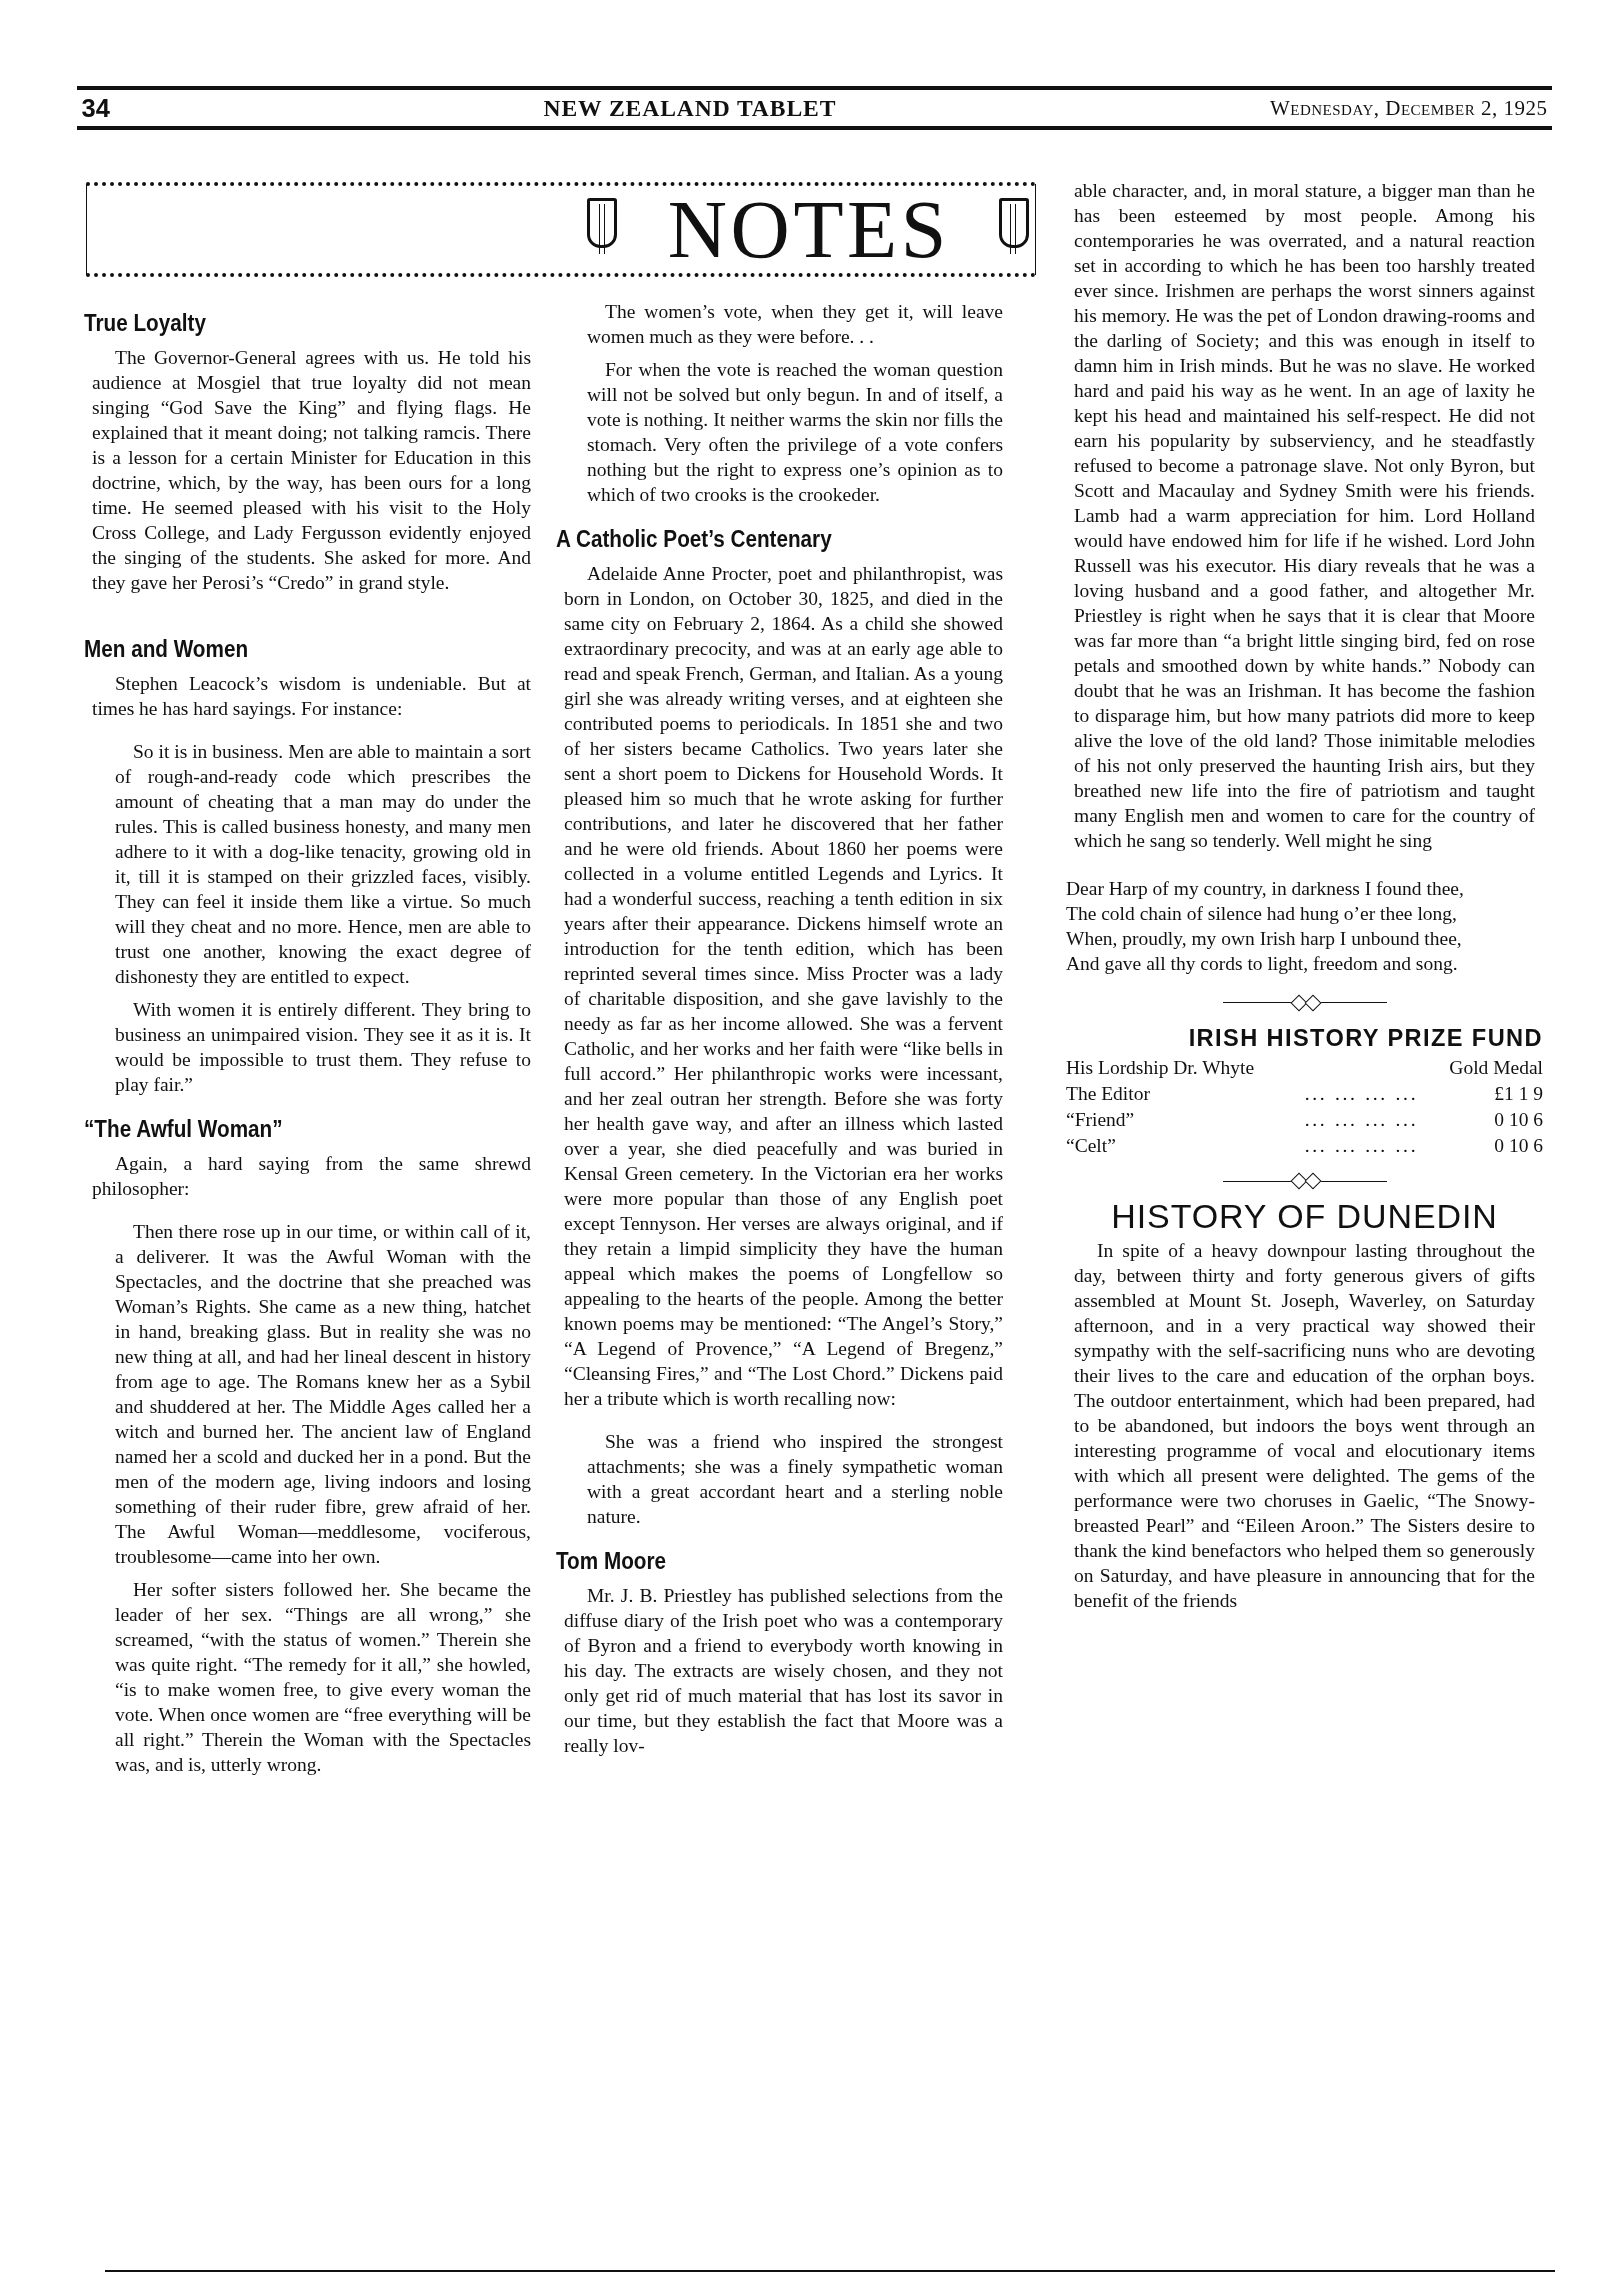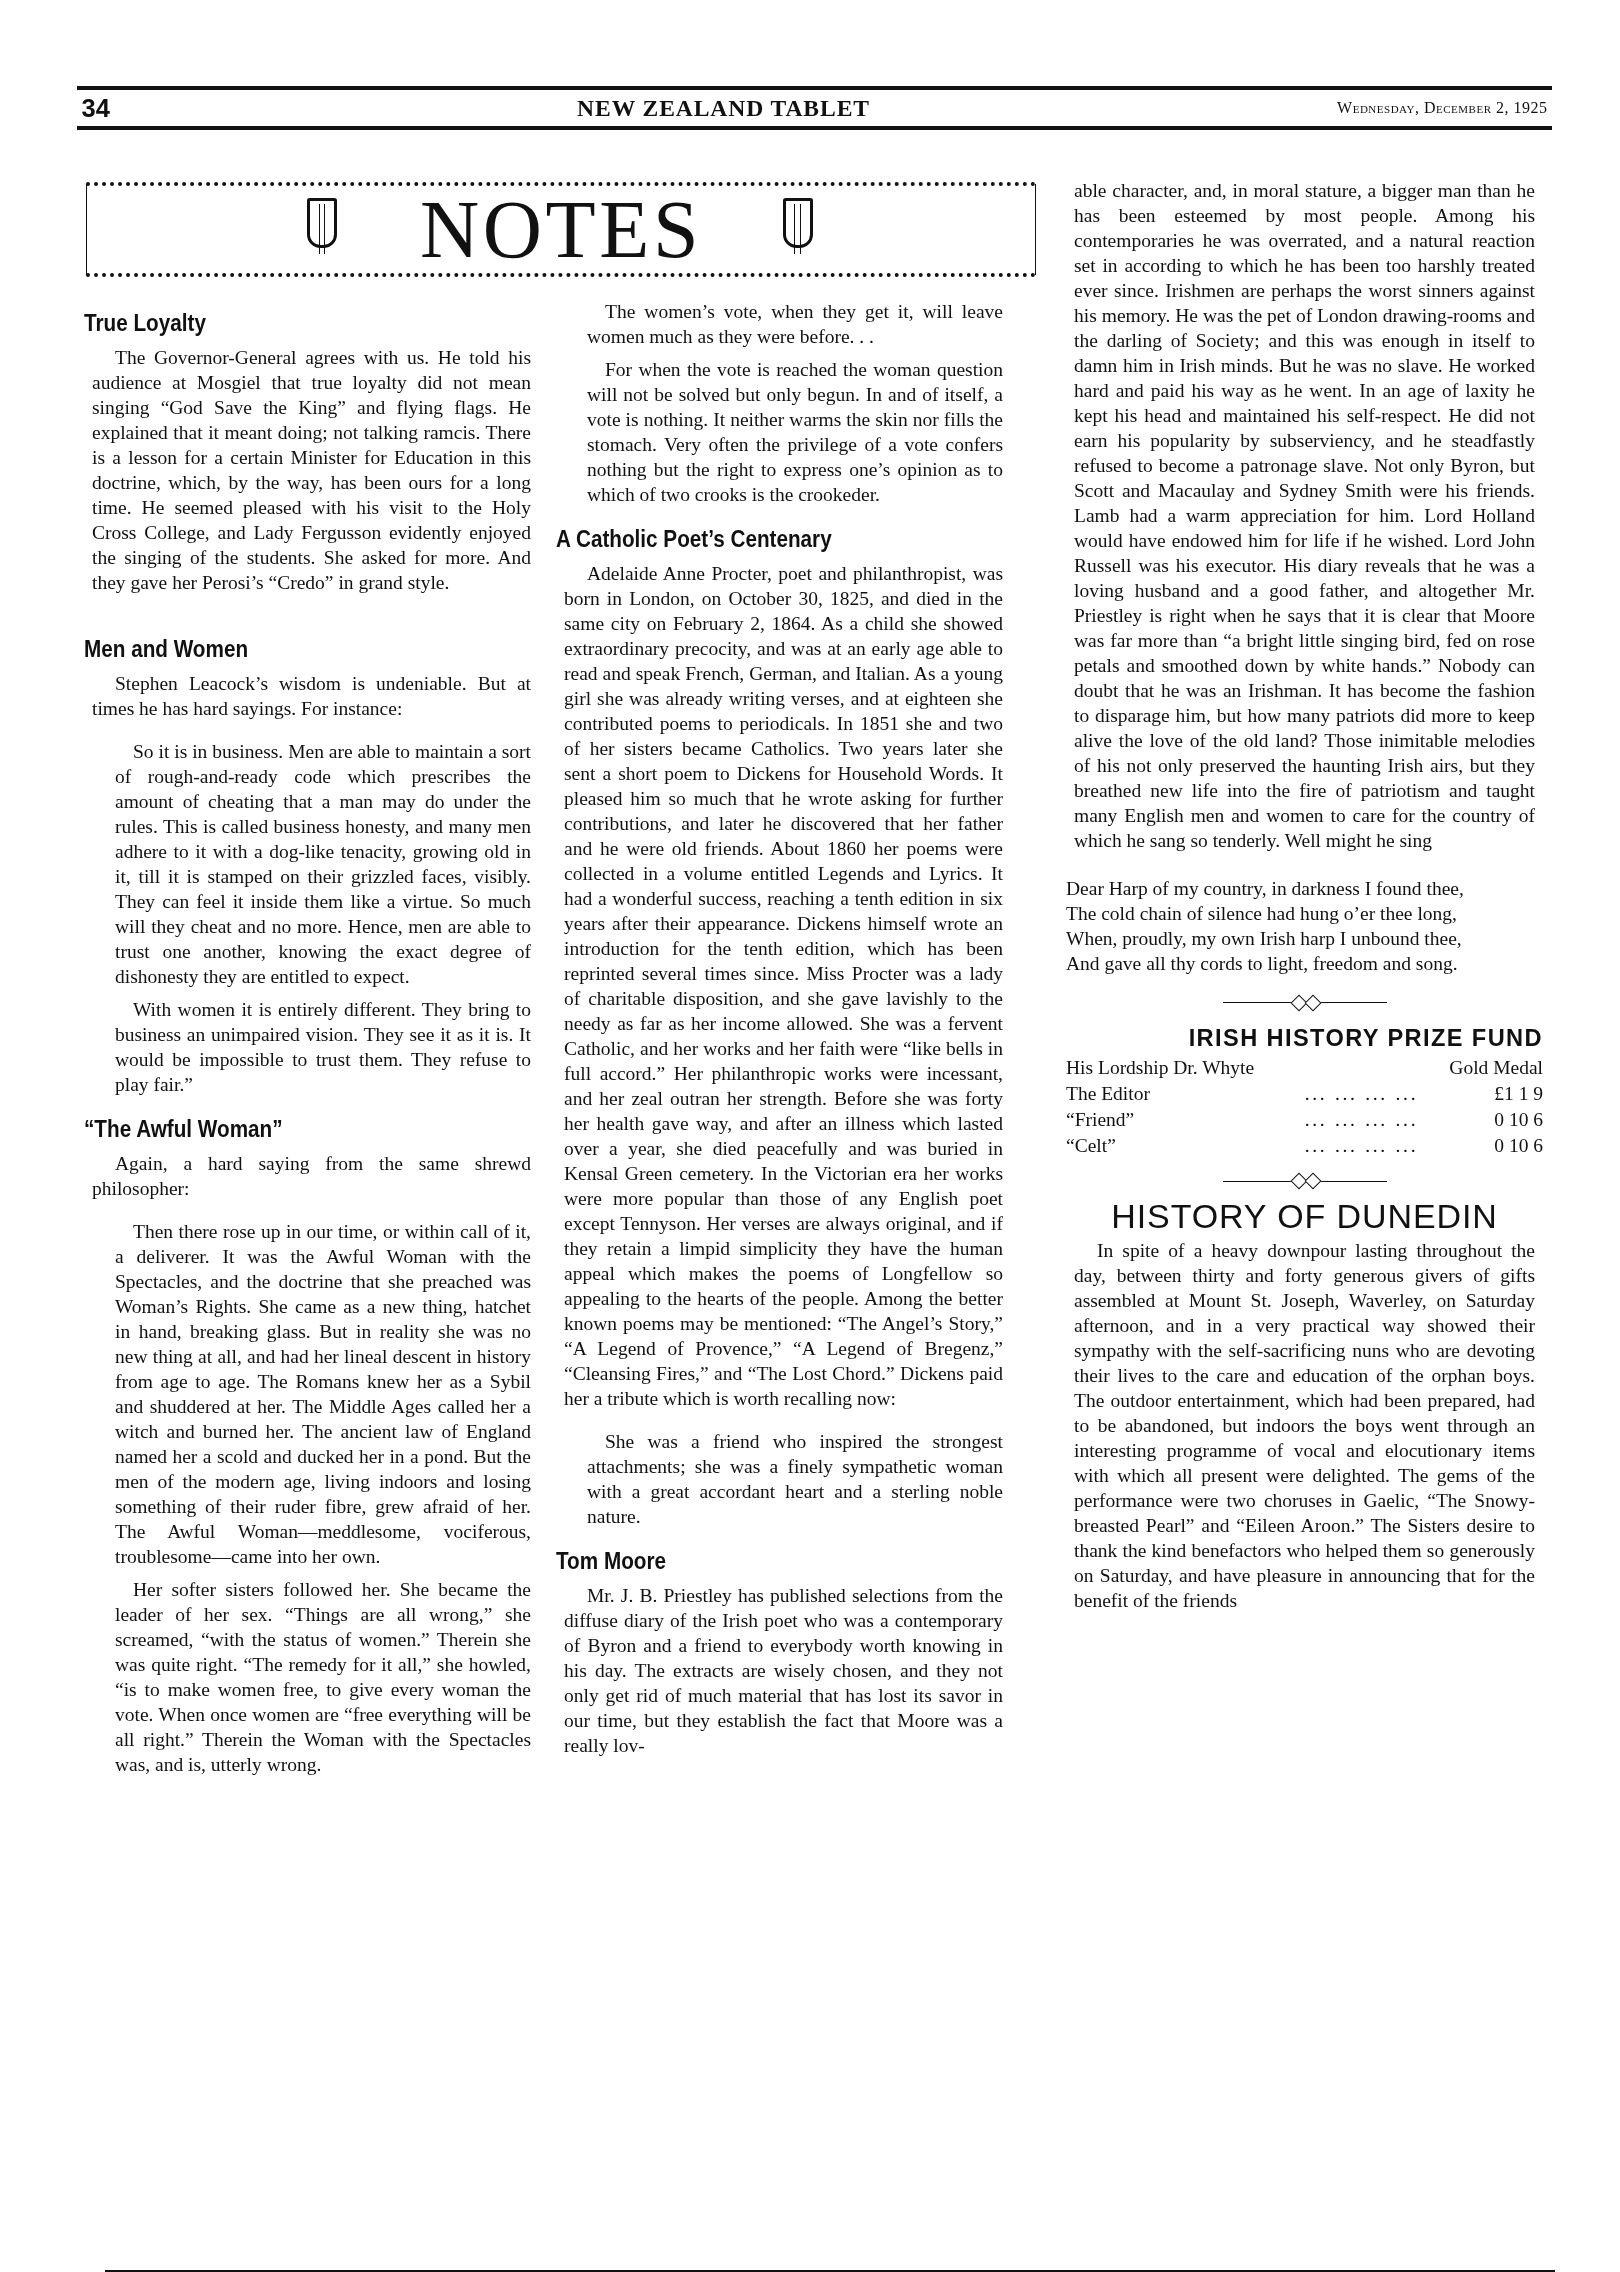--- a/index.html
+++ b/index.html
@@ -8,26 +8,26 @@
     font-family: "Liberation Serif", "DejaVu Serif", serif; color: #111;
   }
   .masthead {
     position: absolute; left: 77px; top: 86px; width: 1475px; height: 44px;
     border-top: 4.1px solid #111; border-bottom: 4.1px solid #111;
     display: flex; align-items: center; justify-content: space-between;
     padding: 0 4.5px; box-sizing: border-box;
   }
   .masthead .page-num { font-size: 25.5px; font-weight: bold; font-family: "Liberation Sans", sans-serif; }
   .masthead .paper-title { font-size: 23.6px; font-weight: bold; letter-spacing: 0.9px; }
-  .masthead .date { font-size: 16px; font-variant: small-caps; letter-spacing: 0.5px; }
+  .masthead .date { font-size: 21px; font-variant: small-caps; letter-spacing: 0.5px; }
 
   .notes-banner {
     position: absolute; left: 86px; top: 182px; width: 950px; height: 95px;
     border: 1.8px solid #111; border-top: 4.5px dotted #111; border-bottom: 4.5px dotted #111;
-    display: flex; align-items: center; justify-content: center; gap: 76px;
+    display: flex; align-items: center; justify-content: flex-end; gap: 44px;
     box-sizing: border-box;
   }
   .notes-banner .title { font-size: 82px; letter-spacing: 3.6px; font-family: "Liberation Serif", serif; }
   .harp-icon {
     width: 41px; height: 64px; position: relative;
   }
   .harp-icon::before {
     content: ""; position: absolute; left: 4.5px; top: 0; width: 30px; height: 50px;
     border: 3.2px solid #111; border-radius: 2.7px 2.7px 13.6px 13.6px; box-sizing: border-box;
   }

